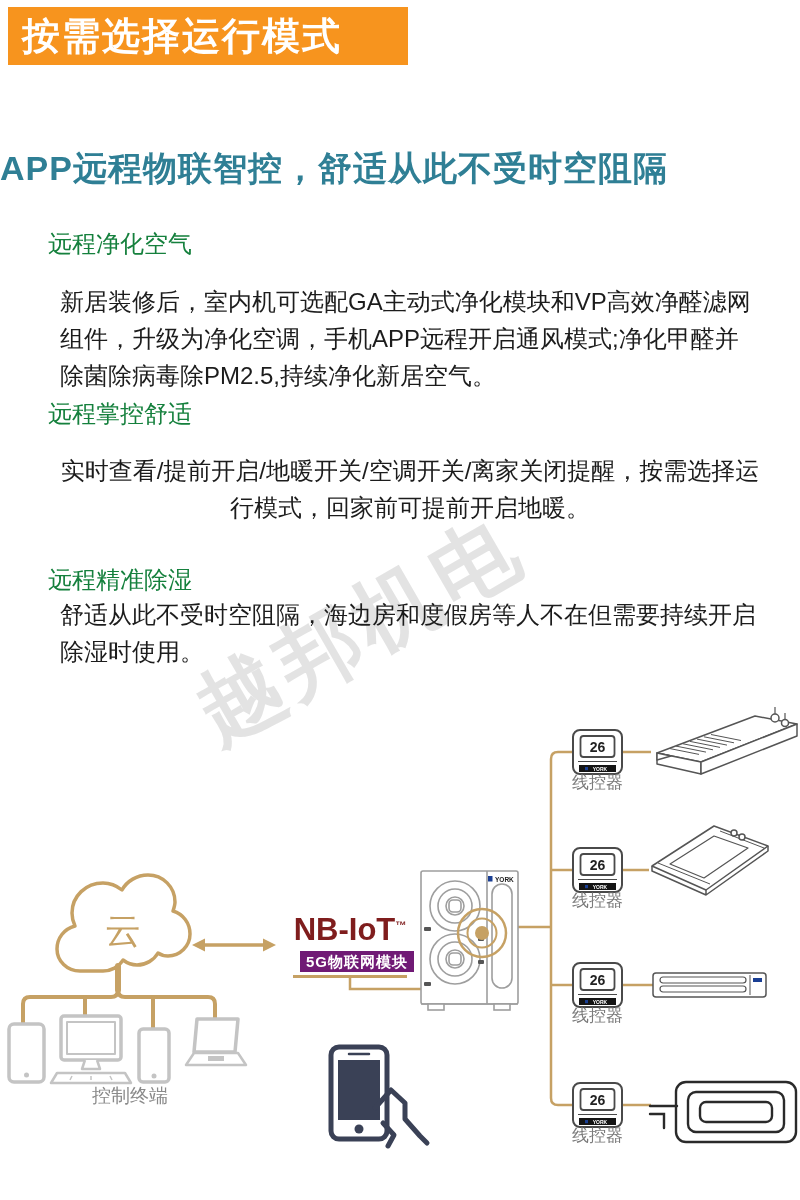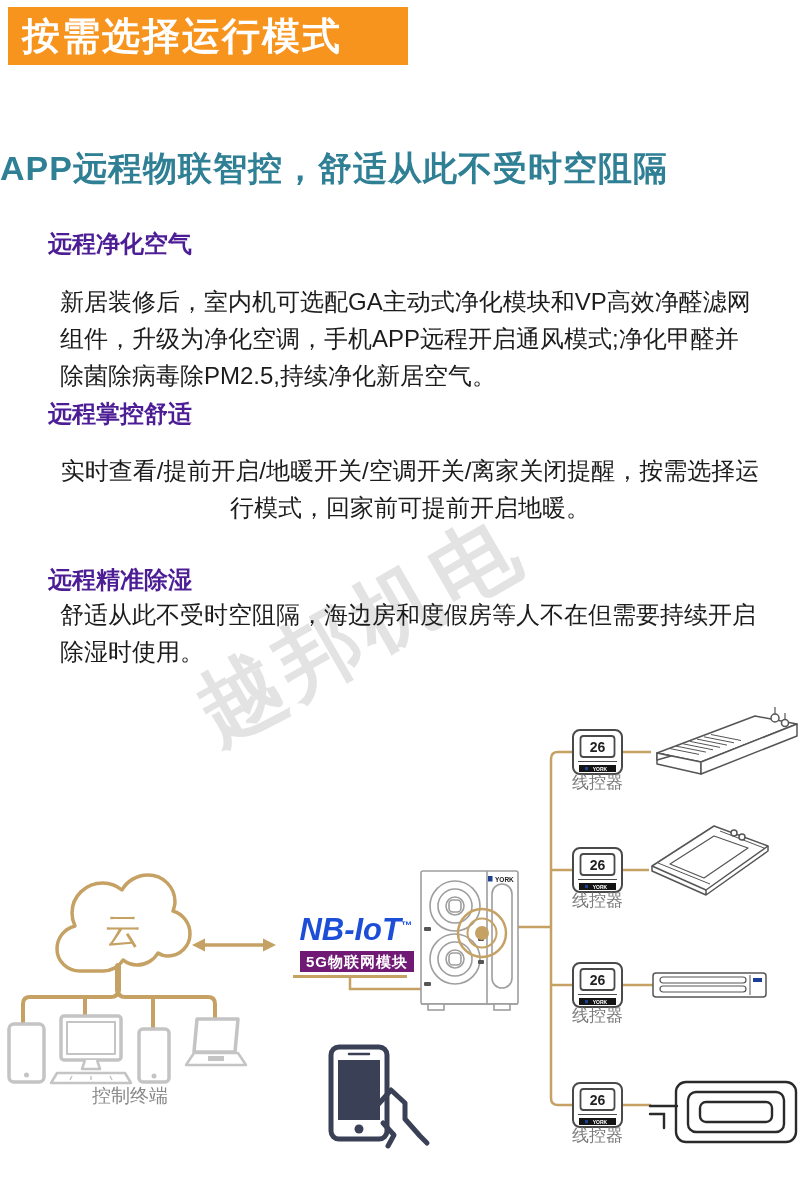--- a/index.html
+++ b/index.html
@@ -10,37 +10,37 @@
   .banner{
     position:absolute;left:8px;top:7px;width:400px;height:58px;line-height:58px;
     background:#f7941e;color:#ffffff;font-size:38px;font-weight:700;
     padding-left:14px;box-sizing:border-box;letter-spacing:2px;z-index:2;
   }
   .hero{
     position:absolute;left:0;top:146px;width:800px;text-align:left;
     color:#2f7f95;font-size:34px;font-weight:700;letter-spacing:1px;z-index:2;
   }
   .sec-h{
-    position:absolute;left:48px;width:712px;font-size:24px;font-weight:700;color:#4c1d95;z-index:2;
+    position:absolute;left:48px;width:712px;font-size:24px;font-weight:400;color:#15803d;z-index:2;
   }
   .sec-p{
     position:absolute;left:60px;width:700px;font-size:24px;line-height:37px;color:#1c1c1c;z-index:2;
   }
   #sec1-h{top:228px;} #sec1-p{top:283px;}
   #sec2-h{top:398px;} #sec2-p{top:452px;text-align:center;}
   #sec3-h{top:556px;margin-top:8px;} #sec3-p{top:596px;}
   .watermark{
     position:absolute;left:175px;top:555px;width:430px;z-index:1;
     font-size:84px;font-weight:700;letter-spacing:6px;white-space:nowrap;
     color:rgba(185,185,185,0.40);transform:rotate(-30deg);transform-origin:center;
     pointer-events:none;
   }
   .nb-brand{
-    position:absolute;left:288px;top:912px;width:124px;text-align:right;
-    font-size:31px;font-weight:800;color:#1d4ed8;letter-spacing:0;z-index:2;font-style:italic;
+    position:absolute;left:288px;top:912px;width:124px;text-align:center;
+    font-size:31px;font-weight:800;color:#7f1d1d;letter-spacing:0;z-index:2;
   }
   .nb-brand sup{font-size:11px;font-weight:700;}
   .nb-caption{
     position:absolute;left:300px;top:951px;width:114px;height:21px;line-height:21px;
     background:#701a75;color:#ffffff;font-size:15px;font-weight:700;text-align:center;
     letter-spacing:1px;z-index:2;
   }
   .nb-underline{
     position:absolute;left:293px;top:975px;width:114px;height:3px;background:#c6a164;z-index:2;
   }

